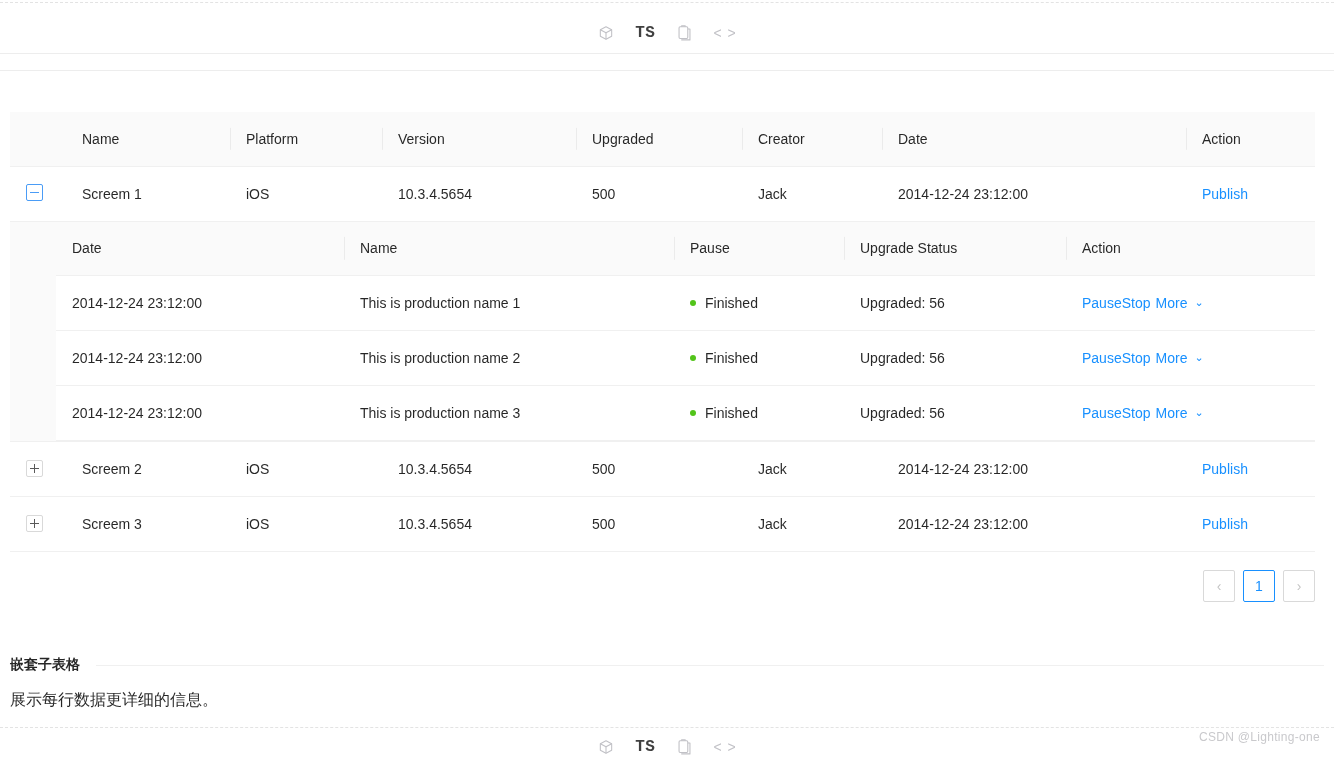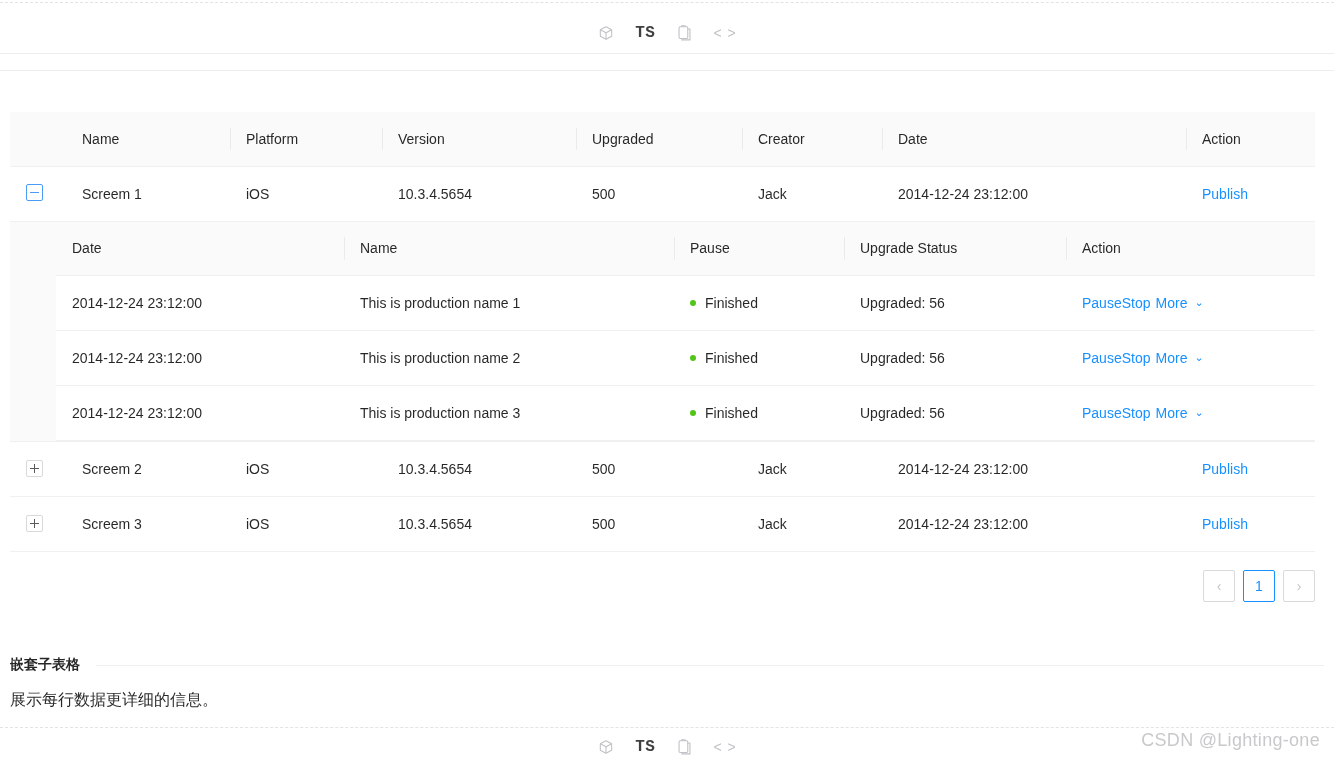--- a/index.html
+++ b/index.html
@@ -238,21 +238,21 @@
   .section-desc {
     margin-top: 16px;
     font-size: 16px;
     color: #000000d9;
   }
 
   
   .watermark {
     position: absolute;
     right: 14px; top: 730px;
-    font-size: 18px;
+    font-size: 12px;
     color: #c9c9cc;
     letter-spacing: .3px;
     white-space: nowrap;
   }
 </style>
 </head>
 <body>
 
 <div class="page">
 

